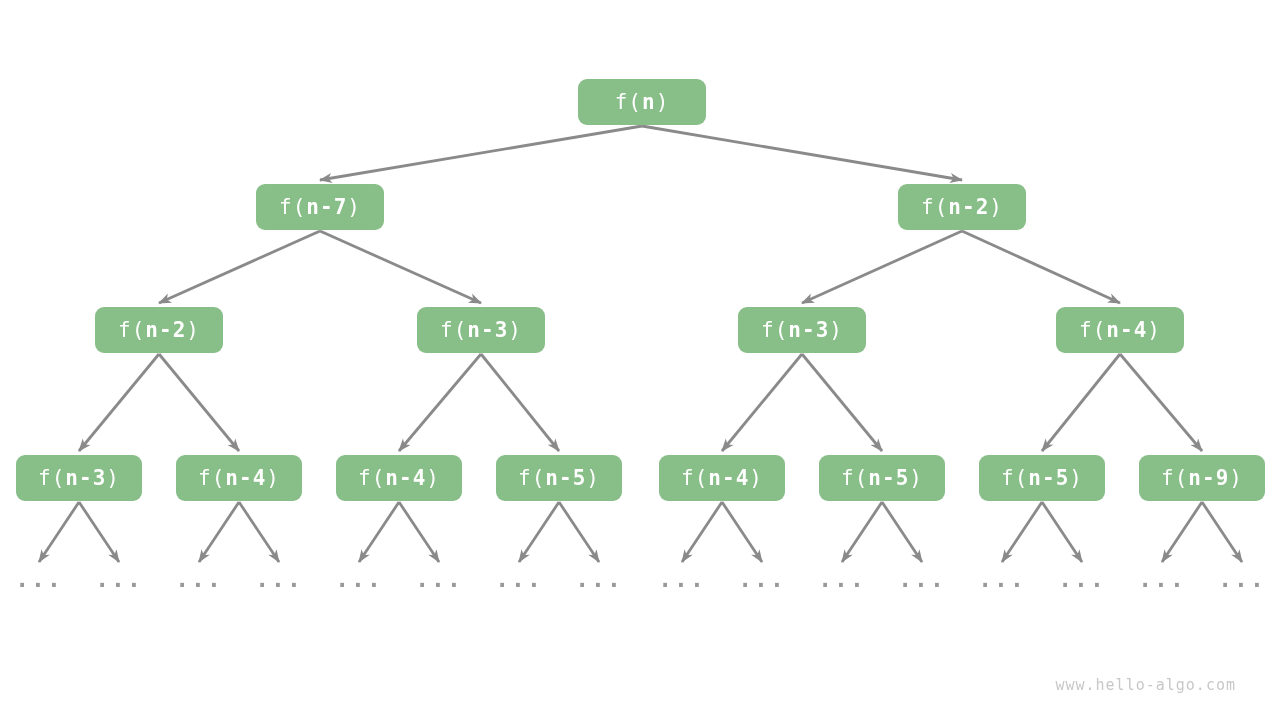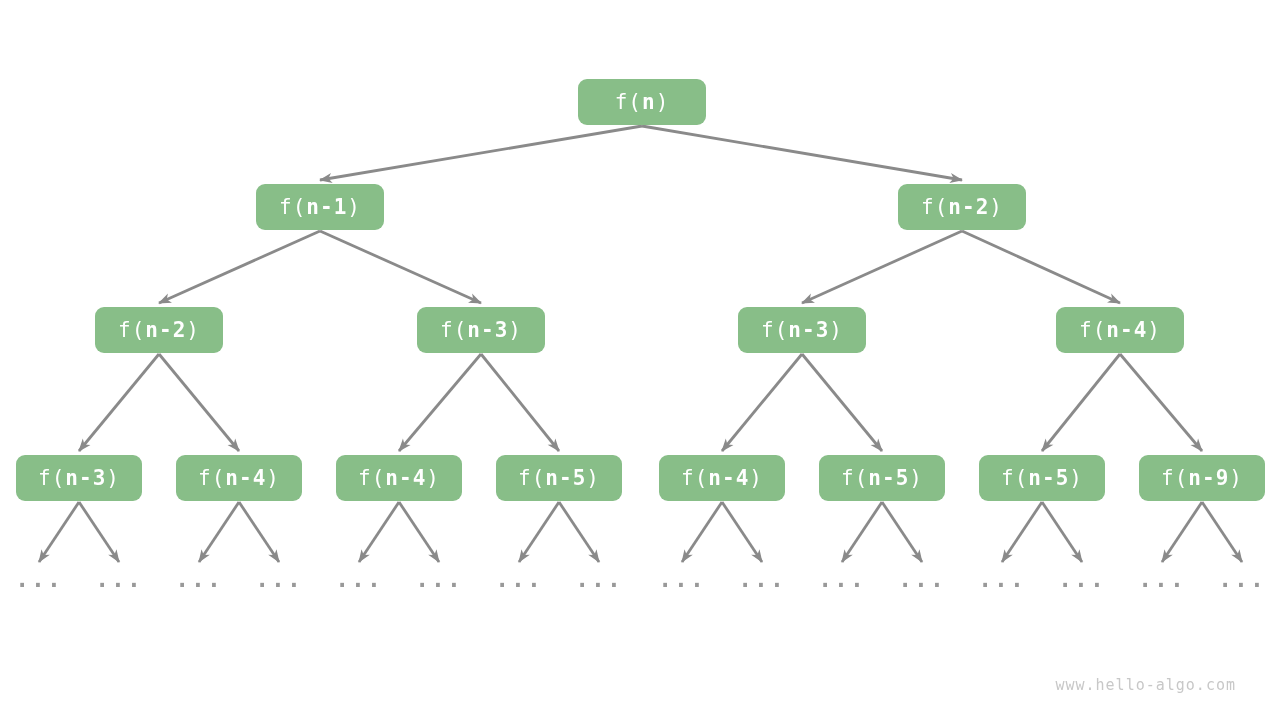--- a/index.html
+++ b/index.html
@@ -75,21 +75,21 @@
   </svg>
 
   <div class="node" style="left:578px;top:79px">
       <span>f(</span>
       <span class="arg">n</span>
       <span>)</span>
     </div>
 
   <div class="node" style="left:256px;top:184px">
       <span>f(</span>
-      <span class="arg">n-1</span>
+      <span class="arg">n-7</span>
       <span>)</span>
     </div>
   <div class="node" style="left:898px;top:184px">
       <span>f(</span>
       <span class="arg">n-2</span>
       <span>)</span>
     </div>
 
   <div class="node" style="left:95px;top:307px">
       <span>f(</span>

